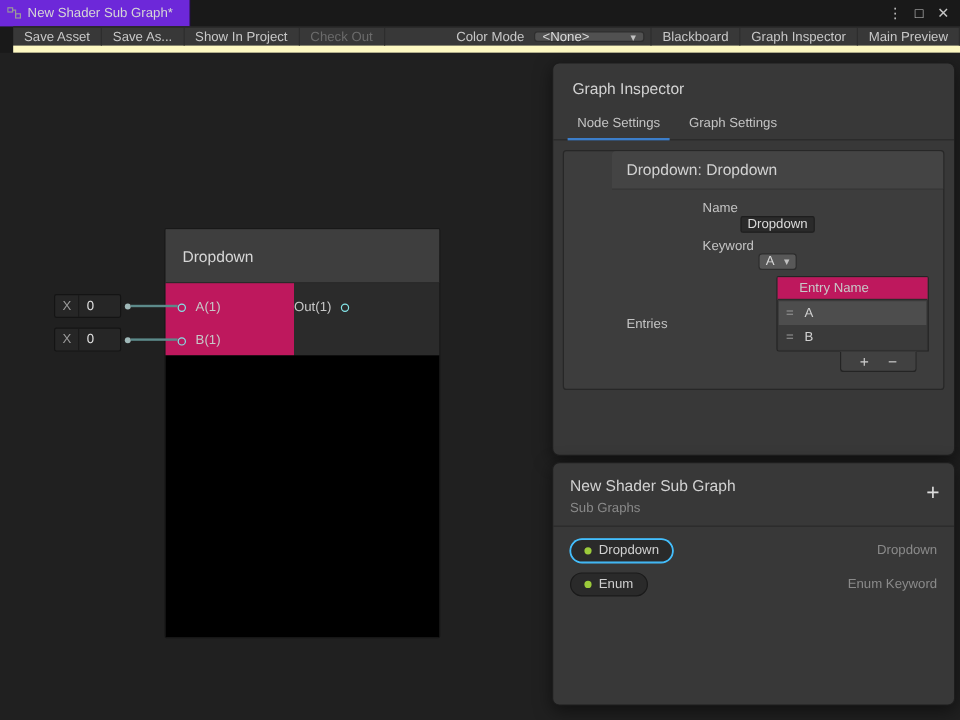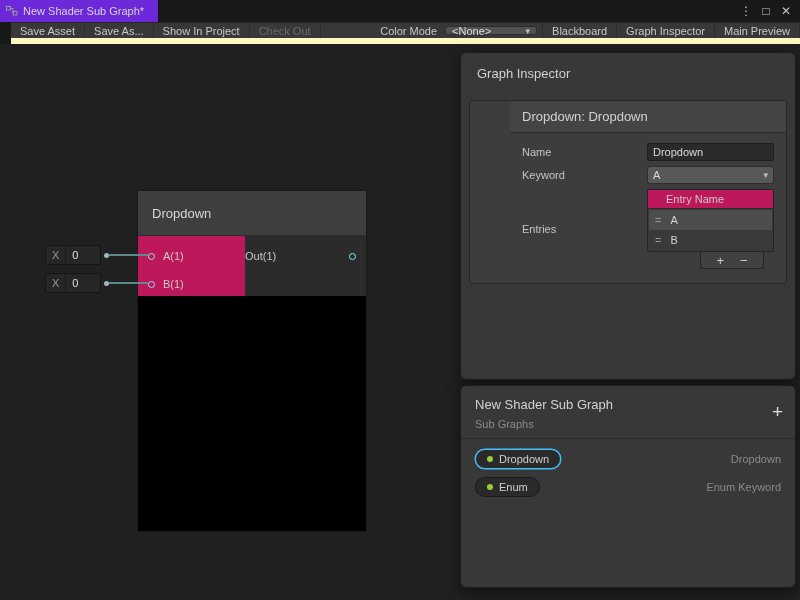--- a/index.html
+++ b/index.html
@@ -66,21 +66,21 @@
     height: 45px; background: #3e3e3e; display: flex; align-items: center;
     padding: 0 14px; font-size: 13px; color: #d6d6d6; border-bottom: 1px solid #2a2a2a;
   }
   .node-body { display: flex; height: 60px; }
   .node-inputs {
     width: 107px; background: #be185d; padding-top: 10px;
     display: flex; flex-direction: column; gap: 8px;
   }
   .node-outputs { flex: 1; background: #2b2b2b; padding-top: 10px; }
   .port-row { display: flex; align-items: center; gap: 8px; height: 20px; padding-left: 10px; }
-  .port-row.out { justify-content: space-between; padding-left: 0; padding-right: 10px; }
+  .port-row.out { justify-content: flex-start; padding-left: 0; padding-right: 10px; }
   .port-circle {
     width: 7px; height: 7px; border-radius: 50%;
     border: 1px solid var(--port, #84e4e7); background: transparent; flex: none;
   }
   .node-preview { height: 235px; background: #000; }
 
   .stub {
     position: absolute; width: 56px; height: 20px;
     background: #262626; border: 1px solid #141414; border-radius: 2px;
     display: flex; align-items: center; font-size: 11px;
@@ -112,21 +112,21 @@
     content: ""; position: absolute; left: 4px; right: 4px; bottom: -1px; height: 2px;
     background: var(--accent, #3c7eca);
   }
   .insp-content { padding: 8px; }
   .group { border: 1px solid #272727; border-radius: 3px; background: #3d3d3d; padding-left: 40px; }
   .group-header {
     background: #444444; padding: 8px 12px; font-size: 13px; color: #d2d2d2;
     border-bottom: 1px solid #2b2b2b; border-radius: 3px 3px 0 0;
   }
   .group-body { padding: 10px 12px 14px; }
-  .prop-row { display: flex; align-items: center; margin-bottom: 5px; }
+  .prop-row { display: flex; align-items: center; margin-bottom: 5px; flex-direction: column; }
   .prop-label { width: 125px; color: #c4c4c4; flex: none; }
   .prop-field {
     flex: 1; height: 18px; background: #2a2a2a; border: 1px solid #1e1e1e; border-radius: 2px;
     display: flex; align-items: center; padding: 0 5px; color: #dadada; cursor: text;
   }
   .prop-dropdown {
     flex: 1; height: 18px; background: #585858; border: 1px solid #2d2d2d; border-radius: 3px;
     display: flex; align-items: center; justify-content: space-between;
     padding: 0 5px; color: #dadada; cursor: default;
   }
@@ -241,20 +241,24 @@
     <span class="val">0</span>
   </div>
   <div class="wire-dot dot1"></div>
   <div class="wire-dot dot2"></div>
   <div class="wire wire1"></div>
   <div class="wire wire2"></div>
 </div>
 
 <div class="panel inspector">
   <div class="insp-title">Graph Inspector</div>
+  <div class="insp-tabs">
+    <div class="insp-tab active">Node Settings</div>
+    <div class="insp-tab">Graph Settings</div>
+  </div>
   <div class="insp-content">
     <div class="group">
       <div class="group-header">Dropdown: Dropdown</div>
       <div class="group-body">
         <div class="prop-row">
           <span class="prop-label">Name</span>
           <div class="prop-field">Dropdown</div>
         </div>
         <div class="prop-row">
           <span class="prop-label">Keyword</span>

